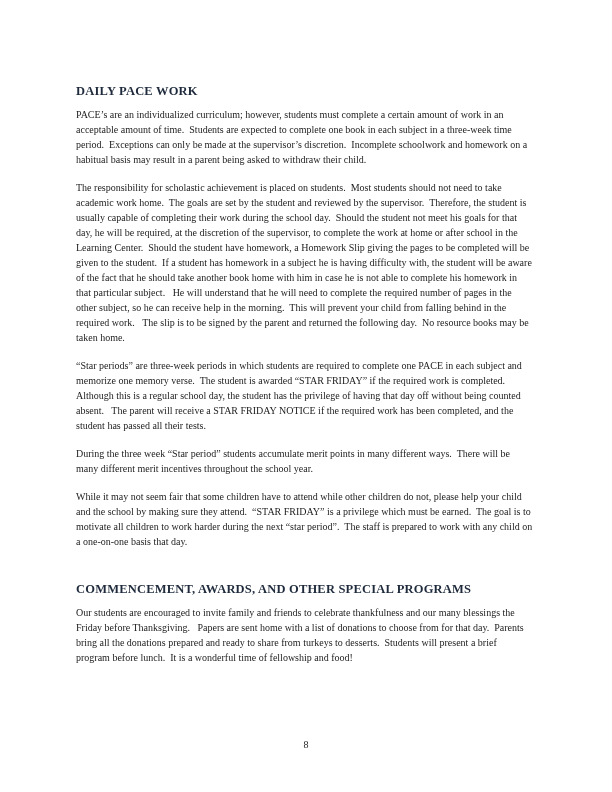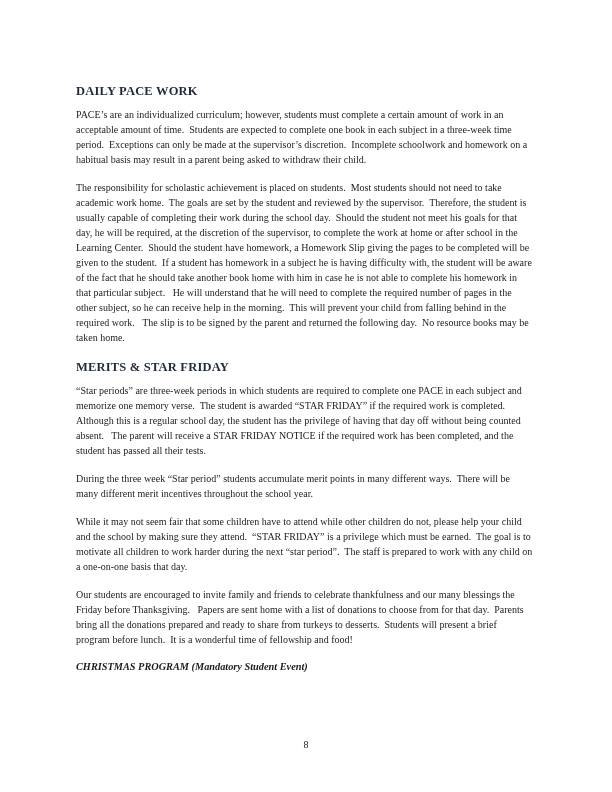--- a/index.html
+++ b/index.html
@@ -82,34 +82,33 @@
     <section>
       <h2 class="section-heading">DAILY PACE WORK</h2>
       <p class="body-text">PACE’s are an individualized curriculum; however, students must complete a certain amount of work in an acceptable amount of time.  Students are expected to complete one book in each subject in a three-week time period.  Exceptions can only be made at the supervisor’s discretion.  Incomplete schoolwork and homework on a habitual basis may result in a parent being asked to withdraw their child.</p>
     </section>
 
     <section>
       <p class="body-text">The responsibility for scholastic achievement is placed on students.  Most students should not need to take academic work home.  The goals are set by the student and reviewed by the supervisor.  Therefore, the student is usually capable of completing their work during the school day.  Should the student not meet his goals for that day, he will be required, at the discretion of the supervisor, to complete the work at home or after school in the Learning Center.  Should the student have homework, a Homework Slip giving the pages to be completed will be given to the student.  If a student has homework in a subject he is having difficulty with, the student will be aware of the fact that he should take another book home with him in case he is not able to complete his homework in that particular subject.   He will understand that he will need to complete the required number of pages in the other subject, so he can receive help in the morning.  This will prevent your child from falling behind in the required work.   The slip is to be signed by the parent and returned the following day.  No resource books may be taken home.</p>
     </section>
 
     <section>
-      <h2 class="section-heading">MERITS &amp; STAR FRIDAY</h2>
       <p class="body-text">“Star periods” are three-week periods in which students are required to complete one PACE in each subject and memorize one memory verse.  The student is awarded “STAR FRIDAY” if the required work is completed.  Although this is a regular school day, the student has the privilege of having that day off without being counted absent.   The parent will receive a STAR FRIDAY NOTICE if the required work has been completed, and the student has passed all their tests.</p>
       <p class="body-text">During the three week “Star period” students accumulate merit points in many different ways.  There will be many different merit incentives throughout the school year.</p>
       <p class="body-text">While it may not seem fair that some children have to attend while other children do not, please help your child and the school by making sure they attend.  “STAR FRIDAY” is a privilege which must be earned.  The goal is to motivate all children to work harder during the next “star period”.  The staff is prepared to work with any child on a one-on-one basis that day.</p>
     </section>
 
     <section class="big-gap">
+      <h2 class="section-heading">COMMENCEMENT, AWARDS, AND OTHER SPECIAL PROGRAMS</h2>
 
       <div class="subsection">
         <p class="body-text">Our students are encouraged to invite family and friends to celebrate thankfulness and our many blessings the Friday before Thanksgiving.   Papers are sent home with a list of donations to choose from for that day.  Parents bring all the donations prepared and ready to share from turkeys to desserts.  Students will present a brief program before lunch.  It is a wonderful time of fellowship and food!</p>
       </div>
 
       <div class="subsection">
-        <h3 class="subheading">CHRISTMAS PROGRAM (Mandatory Student Event)</h3>
       </div>
     </section>
 
   </main>
 
   <footer class="footer">
     <span class="page-number">8</span>
   </footer>
 </div>
 

